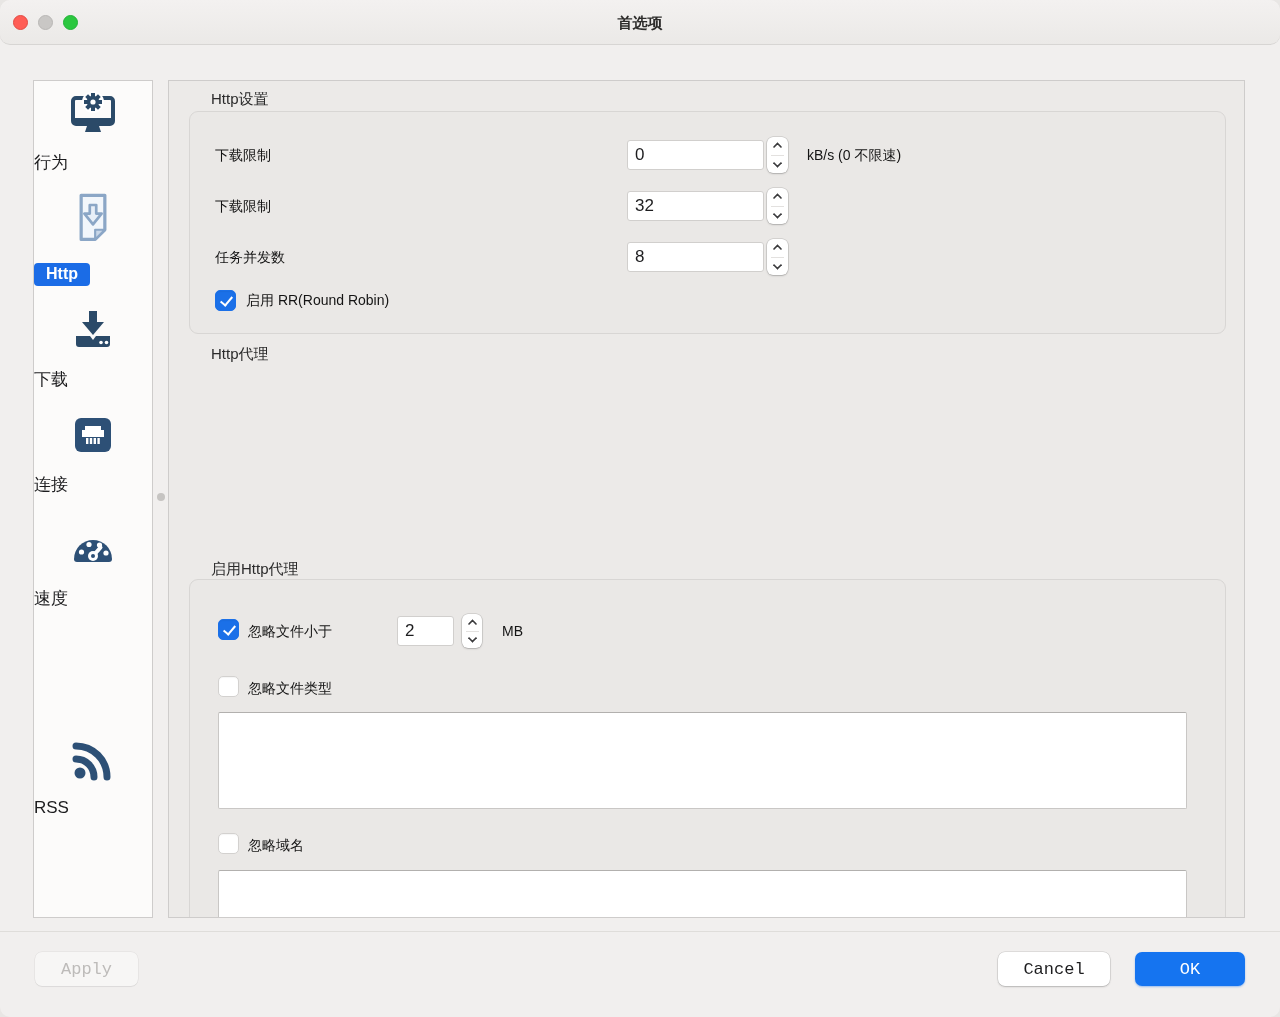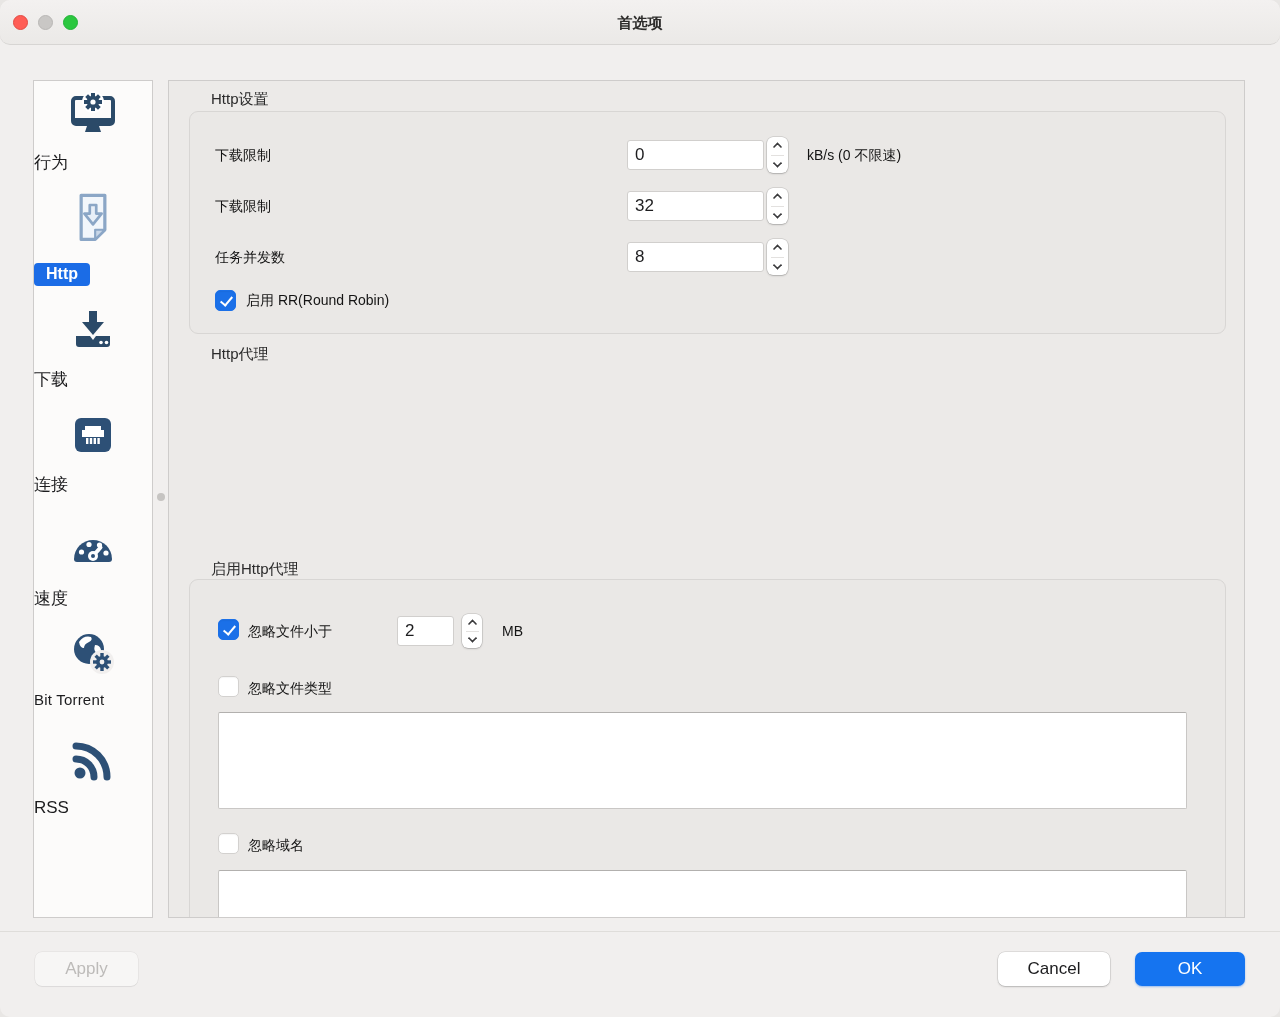--- a/index.html
+++ b/index.html
@@ -60,21 +60,21 @@
     border-right:2.5px solid #fff; border-bottom:2.5px solid #fff; transform:rotate(40deg); }
   .cb.disabled { background:#f4f3f2; border-color:#e2e0de; box-shadow:none; }
 
   
   .split-dot { position:absolute; left:157px; top:493px; width:8px; height:8px; border-radius:50%; background:#c6c4c2; }
 
   .sep { position:absolute; left:0; top:931px; width:1280px; height:1px; background:#dfddda; }
 
   
   .btn { position:absolute; top:952px; height:34px; border-radius:7px; font-size:17px;
-    display:flex; align-items:center; justify-content:center; cursor:default; }
+    display:flex; align-items:center; justify-content:center; cursor:default;font-family:Liberation Mono, monospace; }
   .btn.apply { left:35px; width:103px; background:#f7f6f5; color:#bdbbb9;
     box-shadow:0 0 0 0.5px rgba(0,0,0,0.07), 0 1px 1px rgba(0,0,0,0.05); }
   .btn.cancel { left:998px; width:112px; background:#ffffff; color:#1c1c1e;
     box-shadow:0 0 0 0.5px rgba(0,0,0,0.15), 0 1px 2px rgba(0,0,0,0.18); }
   .btn.ok { left:1135px; width:110px; background:#1574f0; color:#ffffff;
     box-shadow:0 1px 2px rgba(21,116,240,0.4); }
 </style>
 </head>
 <body>
 
@@ -148,37 +148,20 @@
         <circle cx="20" cy="19.5" r="2.6" fill="#ffffff"></circle>
         <circle cx="30.5" cy="20" r="2.6" fill="#ffffff"></circle>
         <circle cx="37" cy="28" r="2.6" fill="#ffffff"></circle>
         <line x1="24" y1="31" x2="31.5" y2="22.5" stroke="#ffffff" stroke-width="4" stroke-linecap="round"></line>
         <circle cx="24" cy="31" r="5" fill="#ffffff"></circle>
         <circle cx="24" cy="31" r="2" fill="#2d5076"></circle>
       </svg>
       <span class="side-label">速度</span>
     </div>
 
-    <div class="side-item" style="top:548px">
-      <svg class="side-icon" viewBox="0 0 48 48">
-        <circle cx="20" cy="20" r="15" fill="#2d5076"></circle>
-        <path d="M10 13 q5 -7 12 -5 q2 3 -2 5 q-5 2 -5 6 q-4 0 -5 -6 z" fill="#ffffff"></path>
-        <path d="M26 16 q5 0 6 5 q0 4 -4 3 q-4 -2 -2 -8 z" fill="#ffffff"></path>
-        <circle cx="33" cy="33" r="12" fill="#f1efee"></circle>
-        <g transform="translate(33,33)" fill="#2d5076">
-          <rect x="-1.7" y="-9" width="3.4" height="18"></rect>
-          <rect x="-1.7" y="-9" width="3.4" height="18" transform="rotate(45)"></rect>
-          <rect x="-1.7" y="-9" width="3.4" height="18" transform="rotate(90)"></rect>
-          <rect x="-1.7" y="-9" width="3.4" height="18" transform="rotate(135)"></rect>
-          <circle r="6"></circle>
-          <circle r="2.4" fill="#f1efee"></circle>
-        </g>
-      </svg>
-      <span class="side-label small">Bit Torrent</span>
-    </div>
 
     <div class="side-item" style="top:655px">
       <svg class="side-icon" viewBox="0 0 48 48">
         <circle cx="11" cy="37" r="5.5" fill="#2d5076"></circle>
         <path d="M7 23 a18 18 0 0 1 18 18" fill="none" stroke="#2d5076" stroke-width="7" stroke-linecap="round"></path>
         <path d="M7 10 a31 31 0 0 1 31 31" fill="none" stroke="#2d5076" stroke-width="7" stroke-linecap="round"></path>
       </svg>
       <span class="side-label">RSS</span>
     </div>
 

